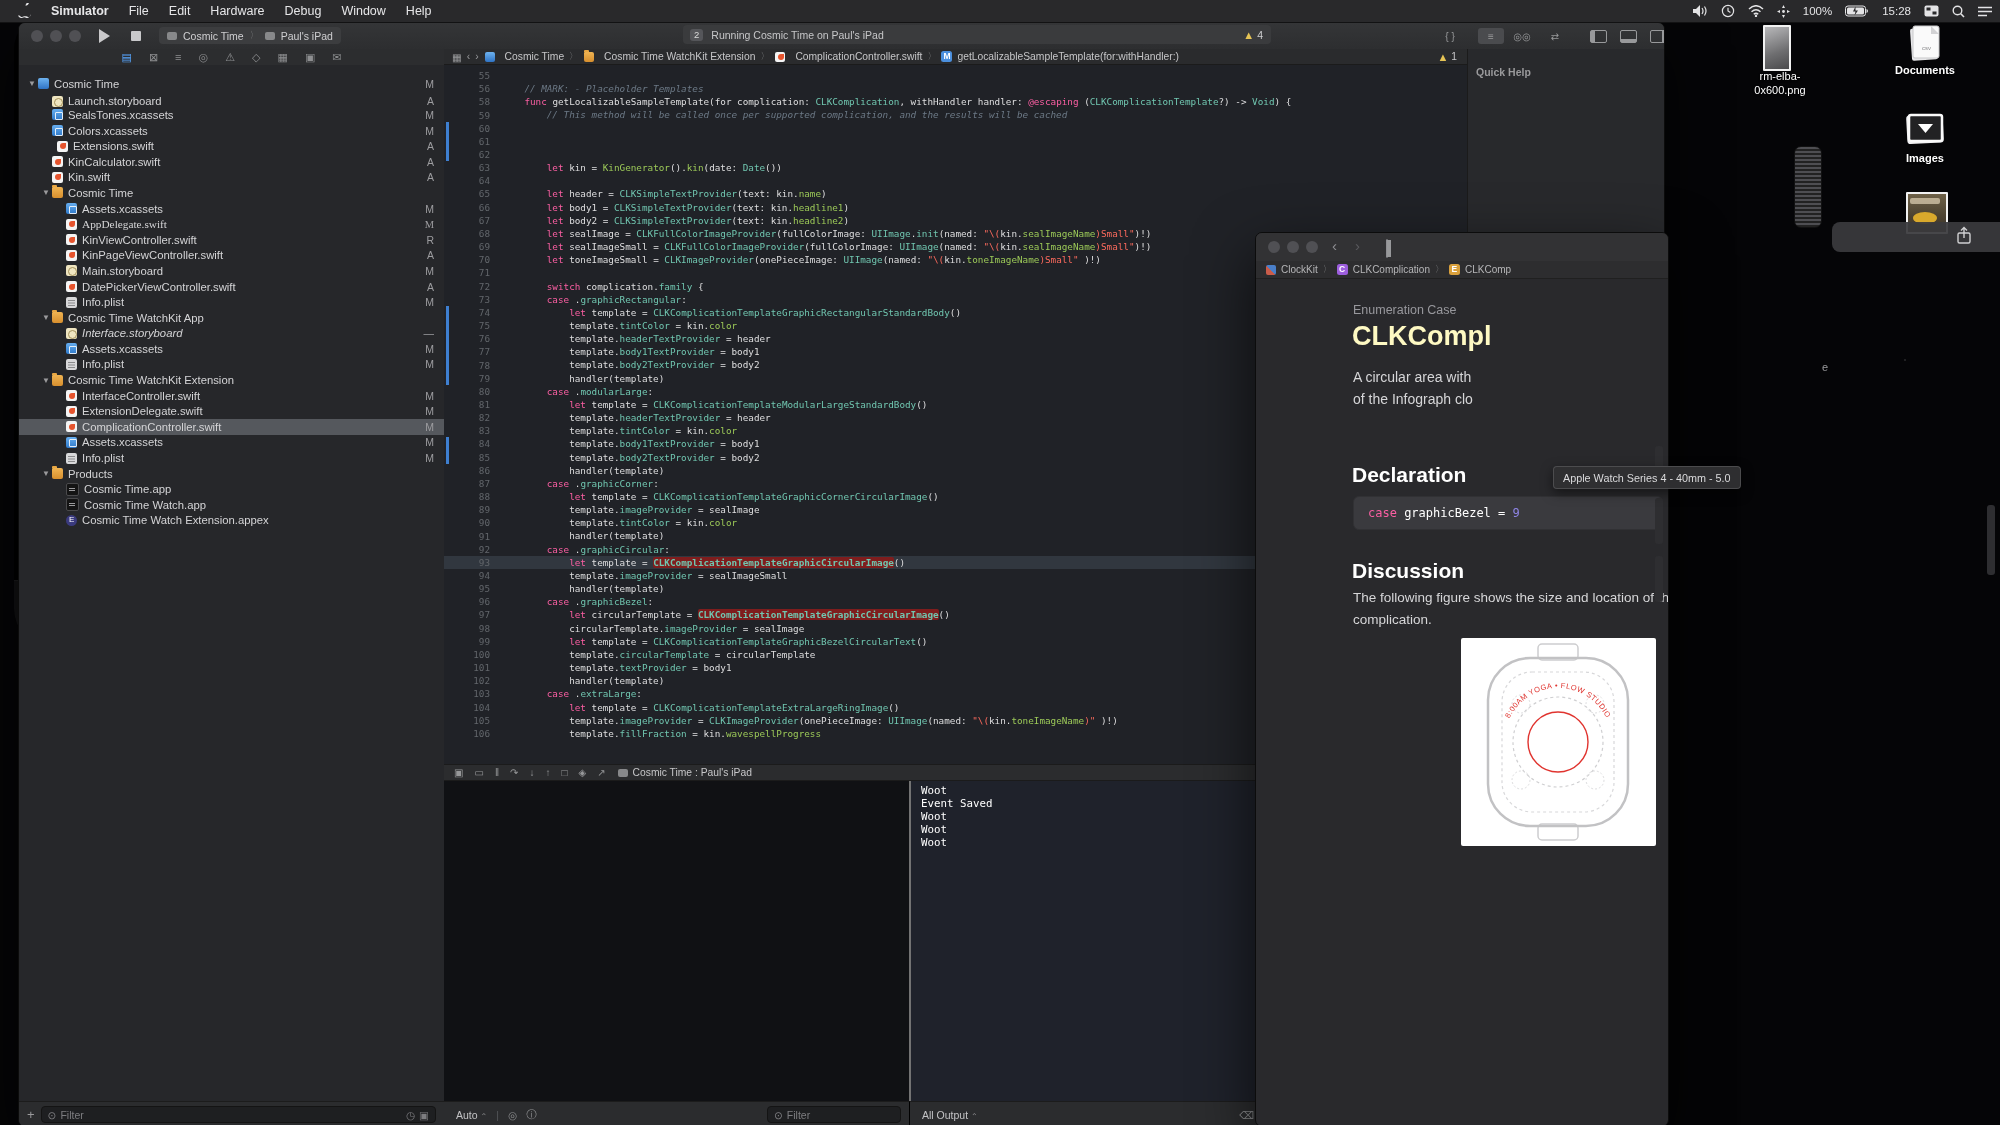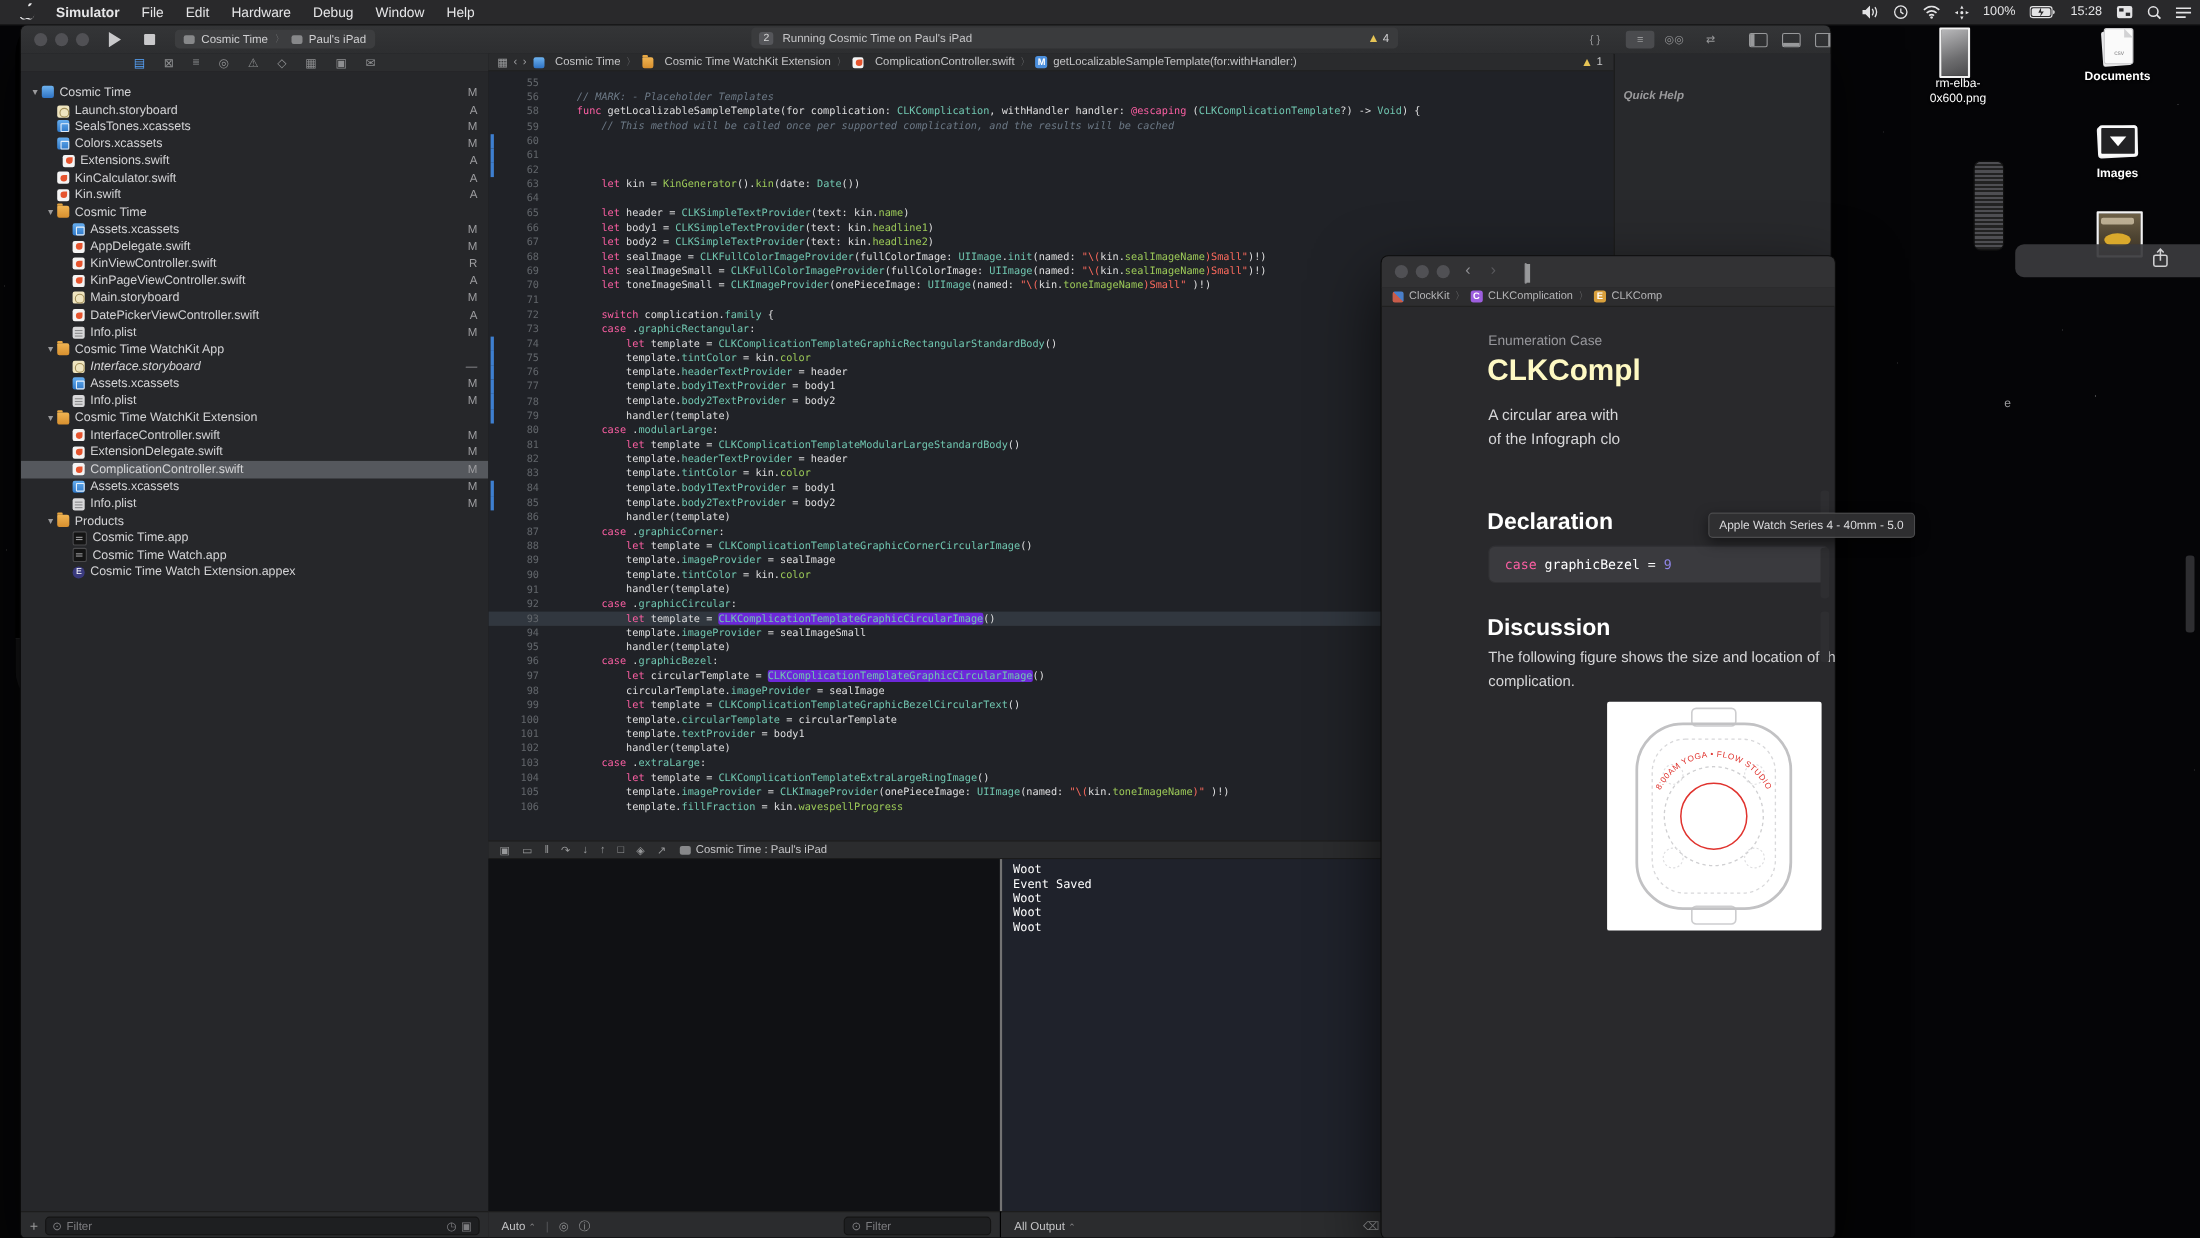--- a/index.html
+++ b/index.html
@@ -87,21 +87,21 @@
   #codearea{left:425px;top:42px;width:1023px;height:721px;background:#202227;overflow:hidden;}
   #code-lines{position:absolute;left:0;top:4px;width:100%;}
   .cl{position:relative;height:13.16px;display:flex;align-items:center;}
   .cl.cur{background:#31373f;align-items:center;}
   .cl .chbar{position:absolute;left:2px;top:0;width:3px;height:100%;}
   .cl.bar .chbar{background:#3e7fd0;}
   .cl .num{width:46px;text-align:right;color:#62666b;font:9.3px "DejaVu Sans Mono",monospace;flex:0 0 auto;}
   .cl pre{margin:0 0 0 12px;font:9.3px/13.16px "DejaVu Sans Mono",monospace;color:#dfdfe0;}
   .k{color:#fc5fa3;} .t{color:#70c6b0;} .g{color:#9cc958;} .s{color:#fc6a5d;} .n{color:#dfdfe0;}
   .c{color:#6c7986;font-style:italic;} .num2{color:#9086e8;}
-  .m{color:#70c6b0;background:#6d28d9;border-radius:2px;}
+  .m{color:#70c6b0;background:#7f1d1d;border-radius:2px;font-weight:bold;}
   
   #dbgbar{left:425px;top:741px;width:1023px;height:17px;background:#2b2c2e;border-top:1px solid #1b1b1b;border-bottom:1px solid #1b1b1b;
     display:flex;align-items:center;gap:12px;color:#97989a;font-size:10px;padding-left:10px;box-sizing:border-box;}
   #dbg-target{color:#c6c6c8;font-size:10.3px;display:flex;align-items:center;gap:5px;}
   #varspane{left:425px;top:758px;width:465px;height:320px;background:#101114;}
   #consolepane{left:890px;top:758px;width:558px;height:320px;background:#1f222b;border-left:2px solid #737373;}
   #console-lines{position:absolute;left:10px;top:3px;font:10.8px/13px "DejaVu Sans Mono",monospace;color:#fff;}
   .dbgbottom{top:1078px;height:25px;background:#2b2c2e;border-top:1px solid #1c1c1c;display:flex;align-items:center;color:#c3c3c5;font-size:10.5px;position:absolute;}
   
   #utilities{left:1448px;top:26px;width:197px;height:1052px;background:#28292c;border-left:1px solid #1b1b1b;color:#9a9a9c;font-size:10.5px;}
@@ -284,21 +284,21 @@
             <span class="ndisc">▼</span>
             <span class="fi fi-folder"></span>
             <span>Cosmic Time</span>
           </div>
           <div class="nrow" style="padding-left: 36px;">
             <span class="ndisc"></span>
             <span class="fi fi-assets"></span>
             <span>Assets.xcassets</span>
             <span class="nstat">M</span>
           </div>
-          <div class="nrow" style="padding-left: 36px;">
+          <div class="nrow" style="padding-left: 36px; font-family: Liberation Serif, serif;">
             <span class="ndisc"></span>
             <span class="fi fi-swift"></span>
             <span>AppDelegate.swift</span>
             <span class="nstat">M</span>
           </div>
           <div class="nrow" style="padding-left: 36px;">
             <span class="ndisc"></span>
             <span class="fi fi-swift"></span>
             <span>KinViewController.swift</span>
             <span class="nstat">R</span>
@@ -741,21 +741,21 @@
       </span>
     </div>
     <div class="dbgbottom" style="left:890px;width:558px;border-left:1px solid #000;">
       <span style="margin-left:12px;">
         <span>All Output</span> <span style="font-size:8px;color:#8a8a8c;">⌃</span>
       </span>
       <span style="position:absolute;right:214px;color:#8f9092;">⌫</span>
     </div>
 
     <div id="utilities" class="abs">
-      <div style="position:absolute;left:8px;top:32px;font-weight:bold;white-space:nowrap;font-style:italic;">Quick Help</div>
+      <div style="position:absolute;left:8px;top:17px;font-weight:bold;white-space:nowrap;">Quick Help</div>
     </div>
   </div>
 
   <div id="docs" class="window">
     <div id="docs-titlebar" class="abs">
       <div class="tl" style="left:12px;top:8px;"></div>
       <div class="tl" style="left:31px;top:8px;"></div>
       <div class="tl" style="left:50px;top:8px;"></div>
       <span style="position:absolute;left:76px;top:4px;color:#8e8e92;font-size:15px;">‹</span>
       <span style="position:absolute;left:99px;top:4px;color:#5a5a5e;font-size:15px;">›</span>

